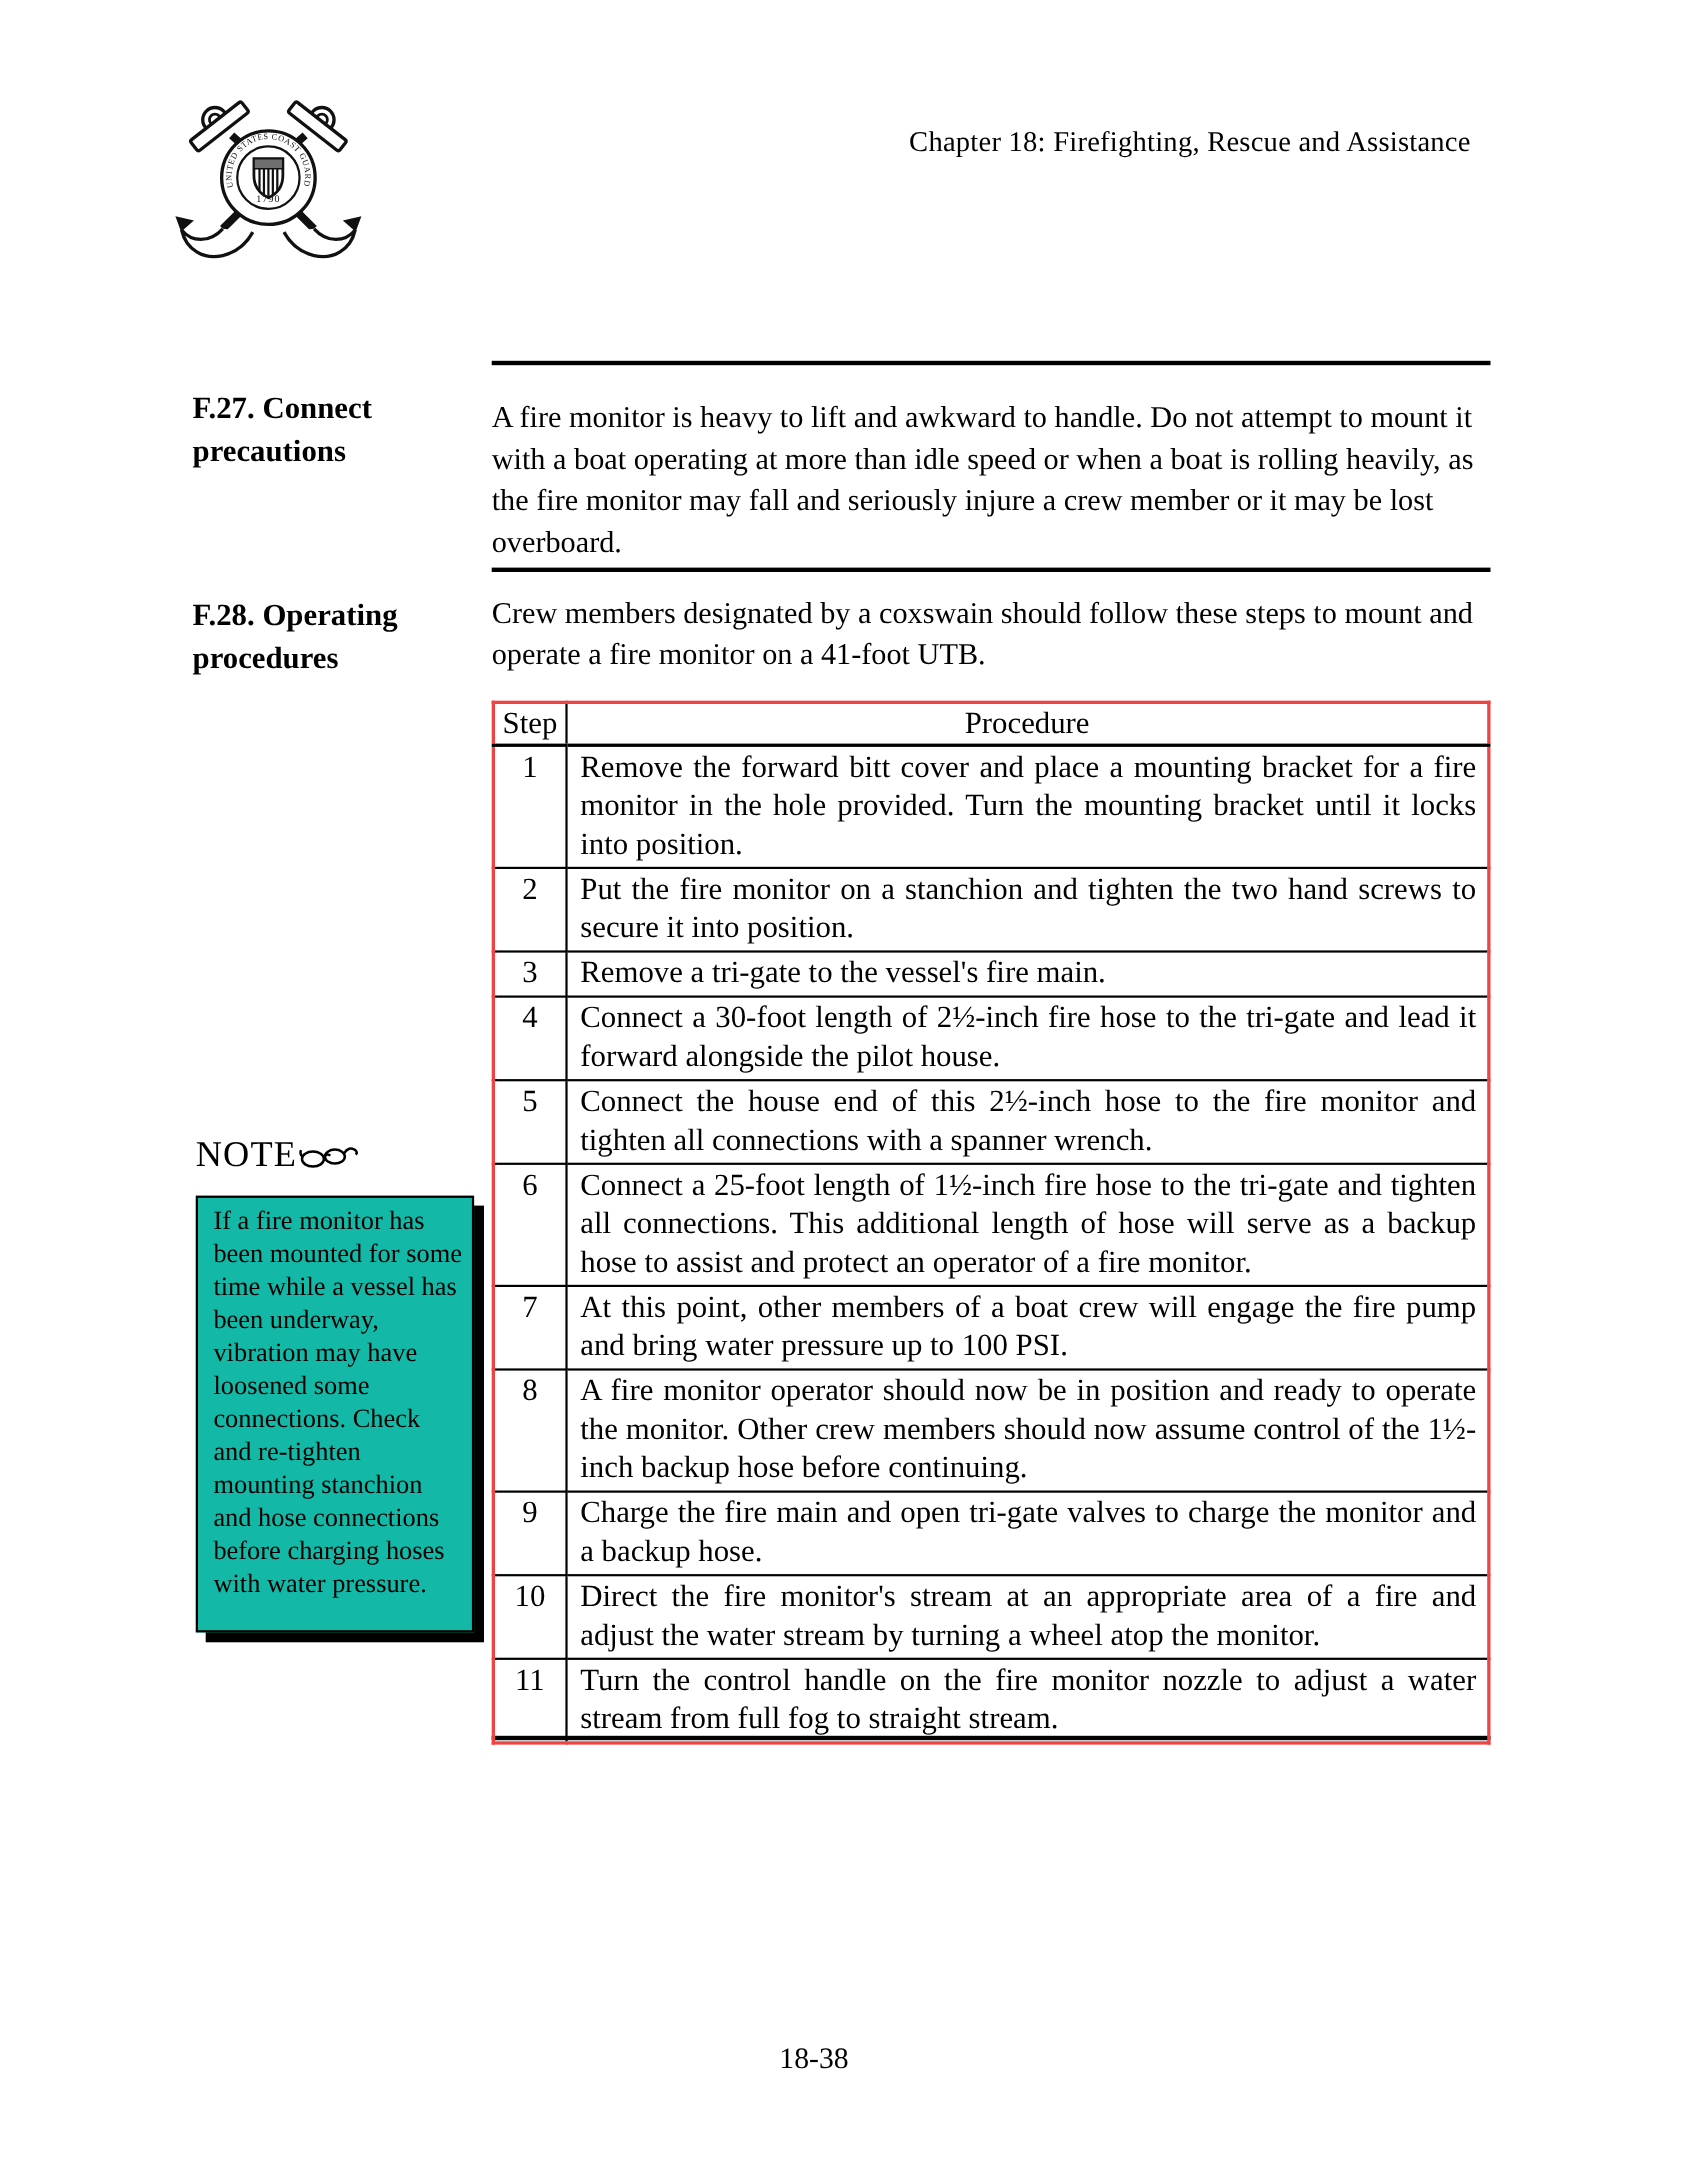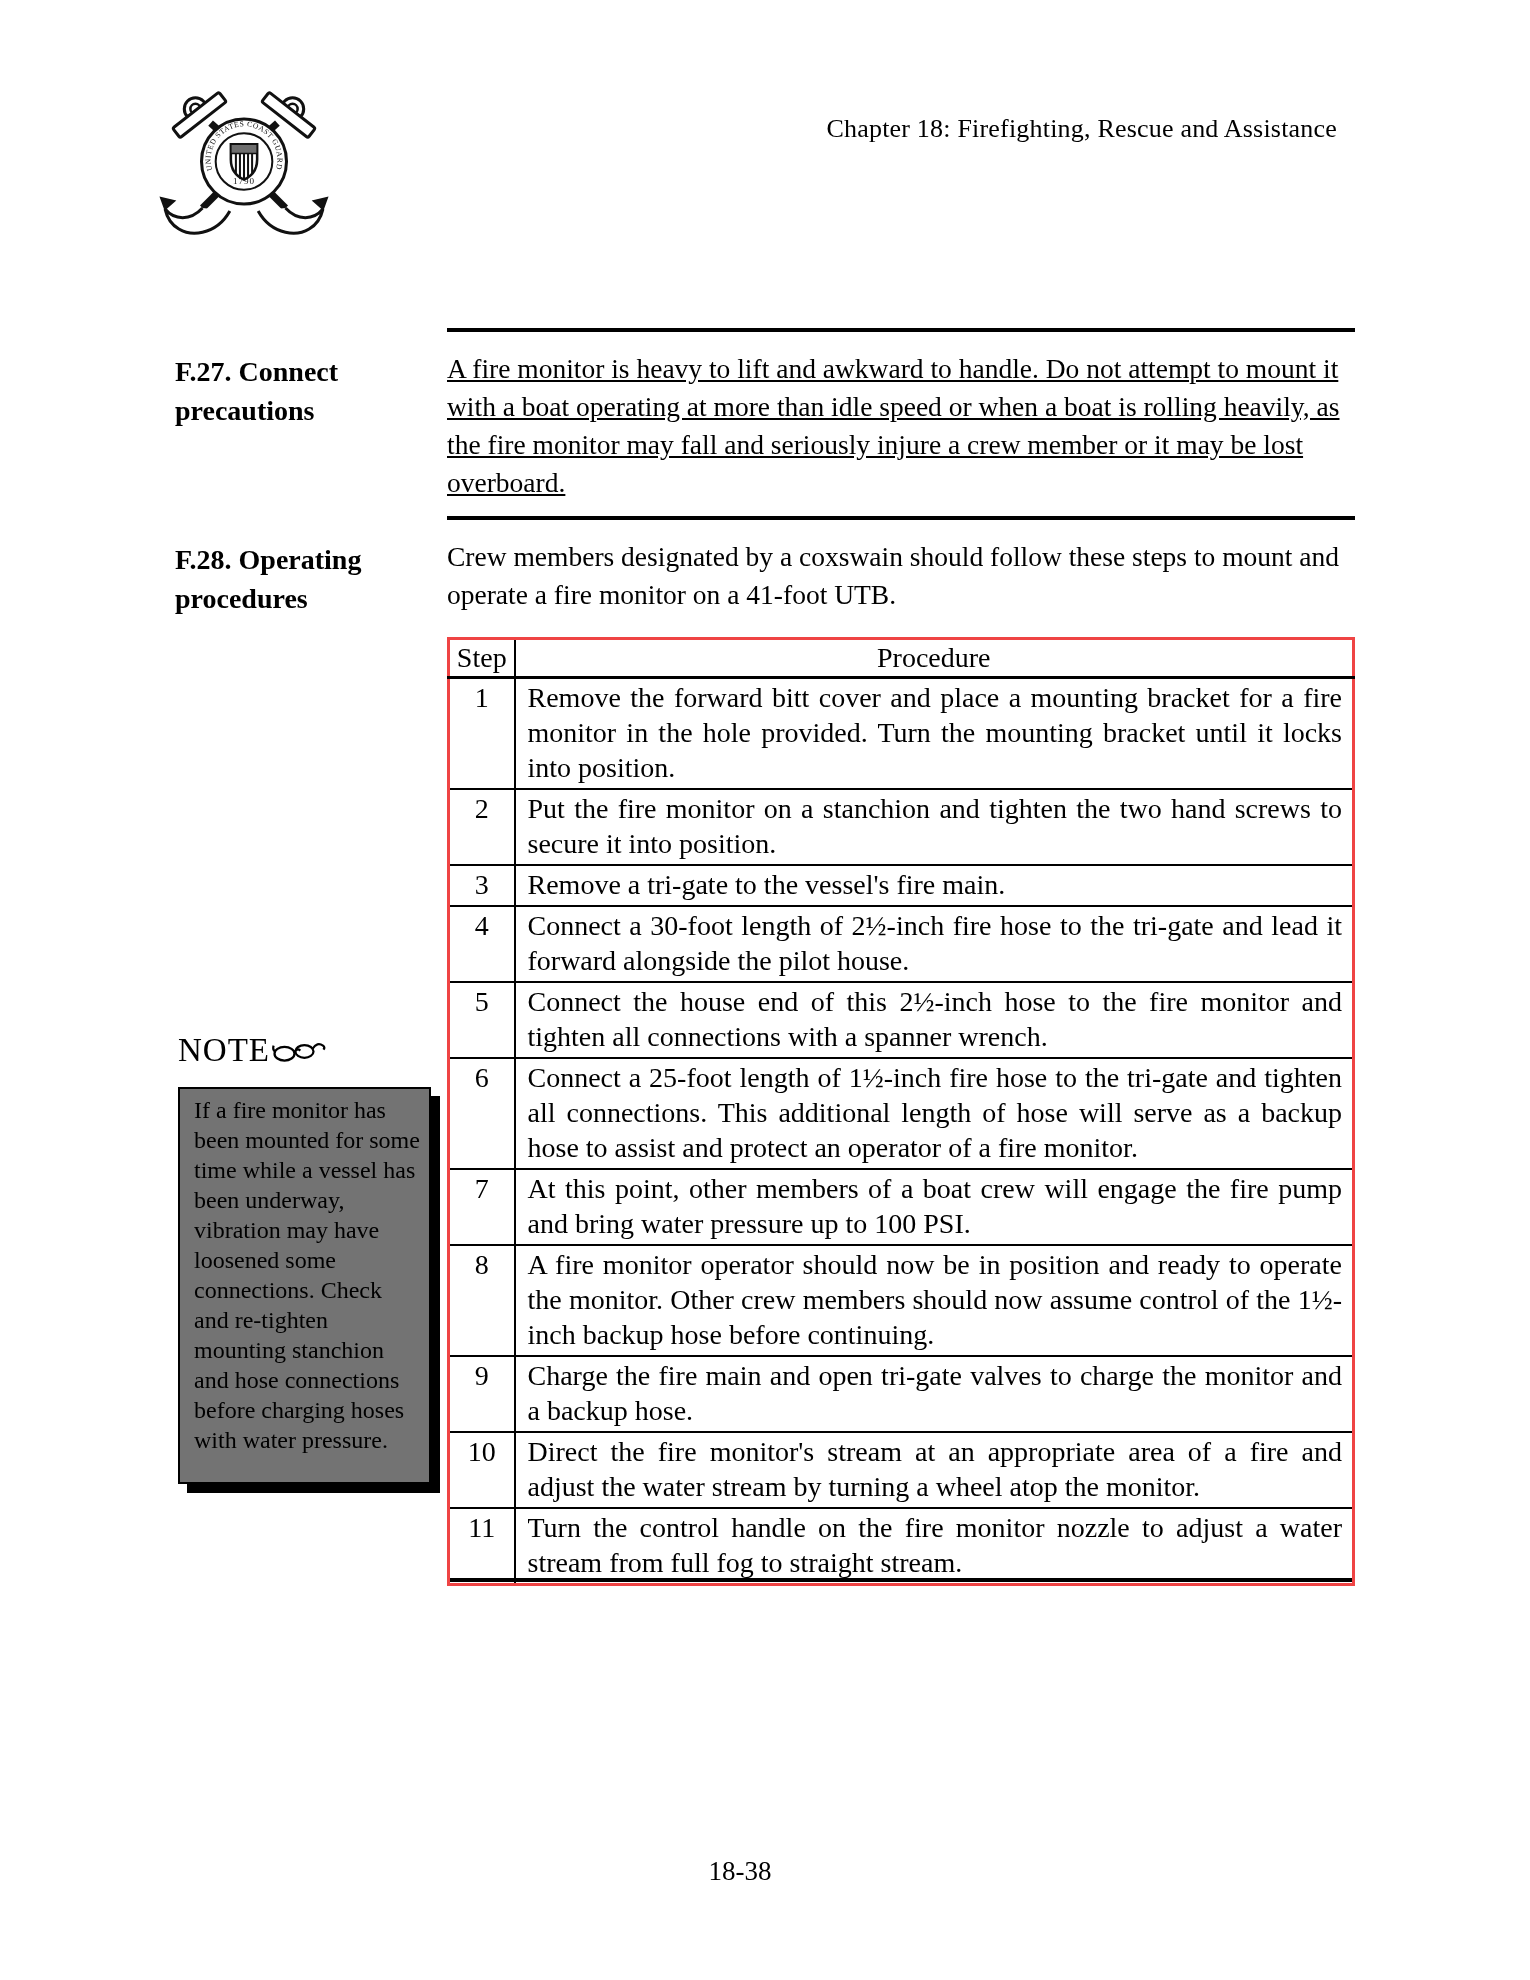--- a/index.html
+++ b/index.html
@@ -25,21 +25,21 @@
   .sec-head {
     left:175px; width:285px; font-weight:bold;
     font-size:28px; line-height:39px;
   }
   #f27-head { top:352px; }
   #f28-head { top:540px; }
 
   .sec-body {
     left:447px; width:905px; font-size:27.5px; line-height:38px;
   }
-  #f27-body { top:350px;text-decoration:underline; }
+  #f27-body { top:360px; }
   #f28-body { top:538px; }
 
   table.steps {
     position:absolute; left:447px; top:637px; width:908px;
     border-collapse:collapse; table-layout:fixed;
     font-size:28px; border:3px solid #ef4444;
   }
   table.steps th {
     border:2px solid #000; border-bottom:3px solid #000;
     font-weight:normal; font-size:28px; padding:2px 2px; line-height:32px;
@@ -53,21 +53,21 @@
   .note-label {
     left:178px; top:1032px; font-size:33px; letter-spacing:1px;
     display:flex; align-items:center; gap:0;
   }
   .note-box {
     left:178px; top:1087px; width:253px; height:397px;
     border:2px solid #000; box-sizing:border-box;
     box-shadow:9px 9px 0 0 #000;
     padding:6px 8px 6px 14px;
     font-size:24px; line-height:30px; overflow:hidden;
-    background:#737373;
+    background:#14b8a6;
   }
   .page-num {
     top:1856px; left:0; width:1480px; text-align:center; font-size:27px;
   }
 </style>
 </head>
 <body>
 
 <svg class="abs logo" viewBox="0 0 170 165">
   <g fill="none" stroke="#111" stroke-width="3">

